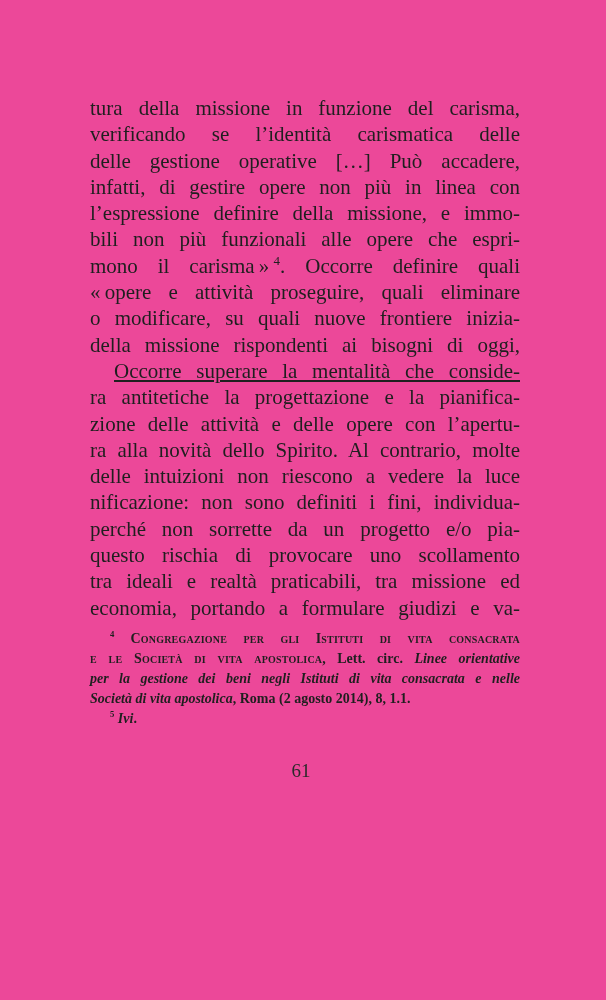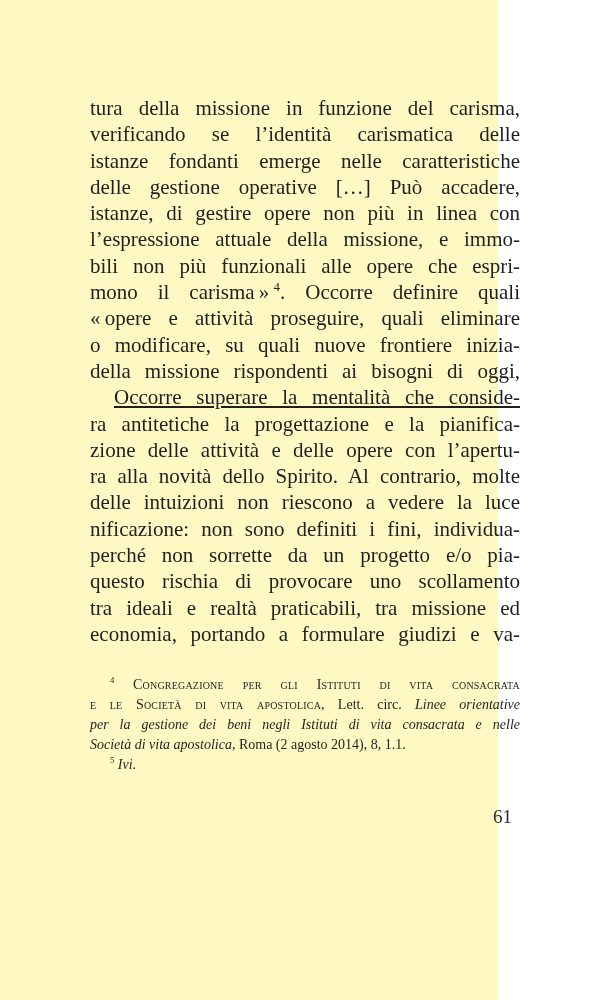--- a/index.html
+++ b/index.html
@@ -7,23 +7,23 @@
     padding: 0;
   }
   body {
     width: 606px;
     height: 1000px;
     background: #ffffff;
     overflow: hidden;
   }
   .page {
     position: relative;
-    width: 498px;
+    width: 606px;
     height: 1000px;
-    background: #fef9c3;
+    background: #ec4899;
     color: #1f1f1f;
     font-family: "Liberation Serif", "DejaVu Serif", serif;
   }
   .text-column {
     position: absolute;
     left: 90px;
     top: 95px;
     width: 430px;
   }
   .body-text {
@@ -51,48 +51,48 @@
   .seg-smallcaps {
     font-variant: small-caps;
     letter-spacing: 0.2px;
   }
   .seg-sup {
     vertical-align: super;
     font-size: 62%;
     line-height: 0;
   }
   .footnotes {
-    margin-top: 28px;
+    margin-top: 8px;
     font-size: 14px;
     line-height: 20px;
+    font-weight: bold;
   }
   .footnotes .line.indent {
     text-indent: 20px;
   }
   .page-number {
     margin-top: 31px;
-    text-align: right;
+    text-align: center;
     padding-right: 8px;
     font-size: 19px;
     color: #2a2a2a;
   }
 </style>
 </head>
 <body>
 
 <div class="page">
   <main class="text-column">
     <section class="body-text">
       <div class="paragraph">
           <div class="line"><span class="seg-normal">tura della missione in funzione del carisma,</span></div>
           <div class="line"><span class="seg-normal">verificando se l’identità carismatica delle</span></div>
-          <div class="line"><span class="seg-normal">istanze fondanti emerge nelle caratteristiche</span></div>
           <div class="line"><span class="seg-normal">delle gestione operative […] Può accadere,</span></div>
-          <div class="line"><span class="seg-normal">istanze, di gestire opere non più in linea con</span></div>
-          <div class="line"><span class="seg-normal">l’espressione attuale della missione, e immo-</span></div>
+          <div class="line"><span class="seg-normal">infatti, di gestire opere non più in linea con</span></div>
+          <div class="line"><span class="seg-normal">l’espressione definire della missione, e immo-</span></div>
           <div class="line"><span class="seg-normal">bili non più funzionali alle opere che espri-</span></div>
           <div class="line"><span class="seg-normal">mono il carisma » </span><span class="seg-sup">4</span><span class="seg-normal">. Occorre definire quali</span></div>
           <div class="line"><span class="seg-normal">« opere e attività proseguire, quali eliminare</span></div>
           <div class="line"><span class="seg-normal">o modificare, su quali nuove frontiere inizia-</span></div>
           <div class="line"><span class="seg-normal">della missione rispondenti ai bisogni di oggi,</span></div>
         </div>
       <div class="paragraph">
           <div class="line indent"><span class="seg-normal">Occorre superare la mentalità che conside-</span></div>
           <div class="line"><span class="seg-normal">ra antitetiche la progettazione e la pianifica-</span></div>
           <div class="line"><span class="seg-normal">zione delle attività e delle opere con l’apertu-</span></div>

